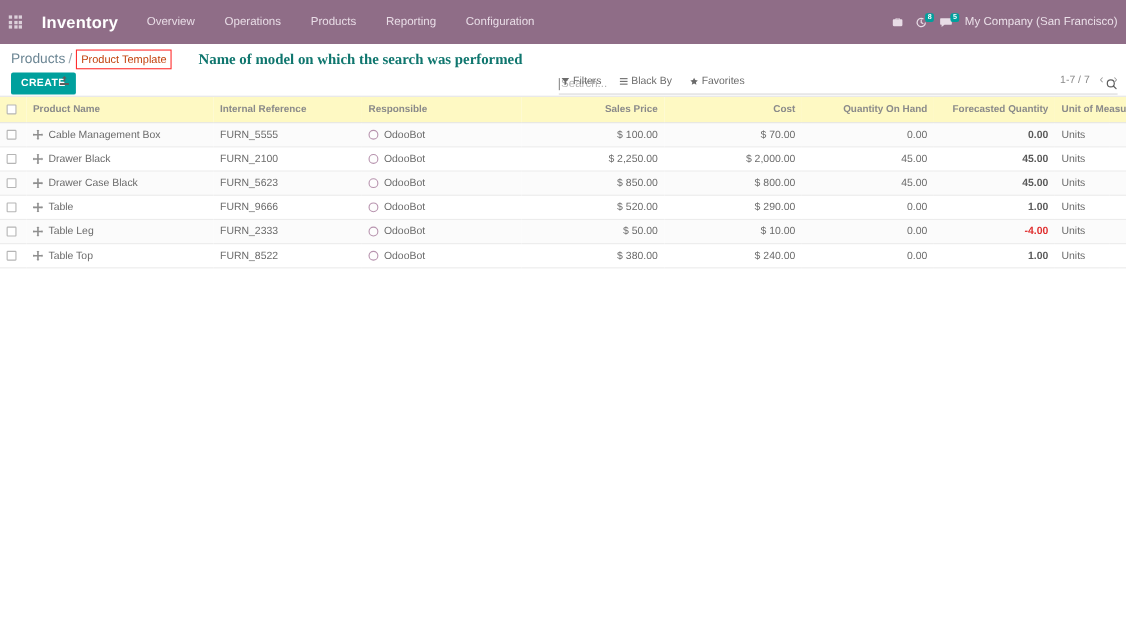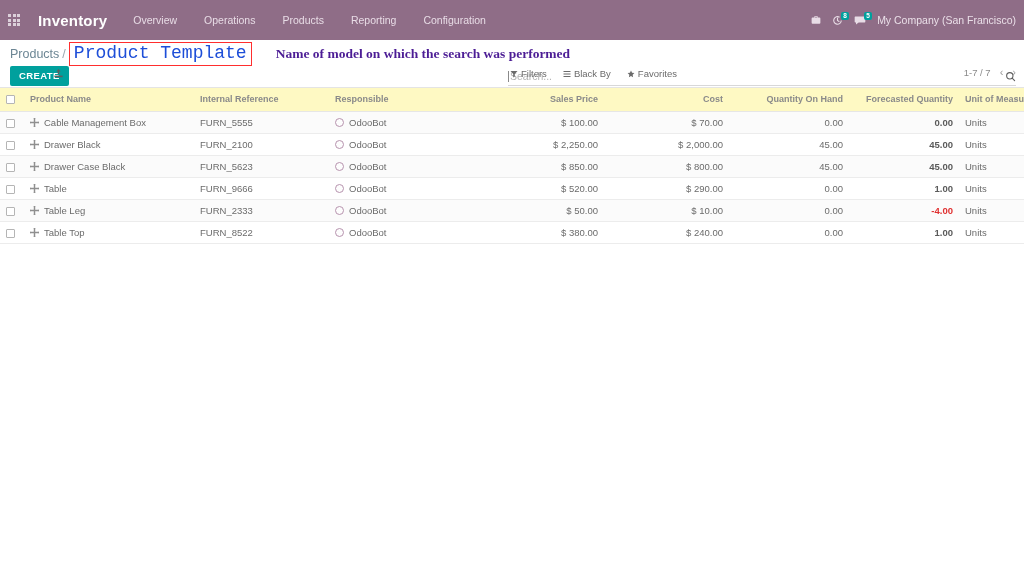--- a/index.html
+++ b/index.html
@@ -102,24 +102,24 @@
     position: relative;
   }
   .breadcrumb { display: flex; align-items: baseline; font-size: 12.5px; }
   .bc-link { color: #6c8694; cursor: pointer; }
   .bc-sep { color: #9aa8b0; margin: 0 3px; }
   .bc-current-wrap {
     border: 1.5px solid #ff2e2e;
     padding: 1px 4px 2px 4px;
     line-height: 1.05;
   }
-  .bc-current { color: #1d4ed8; font-size: 18px; font-family: Liberation Mono, monospace; }
+  .bc-current { color: #c2410c; font-size: 10px; }
   .annotation {
     margin-left: 24px;
-    color: #4c1d95;
+    color: #0f766e;
     font-family: "Liberation Serif", serif;
     font-size: 13.5px;
     font-weight: bold;
     white-space: nowrap;
   }
 
   
   .searchview {
     position: absolute;
     left: 508px;

